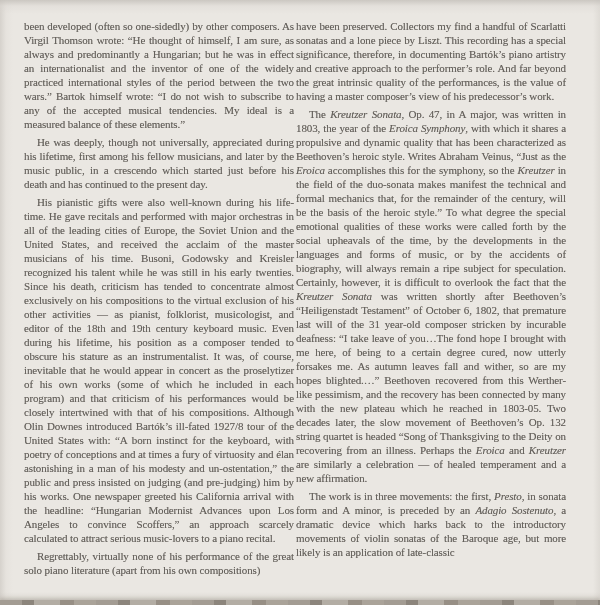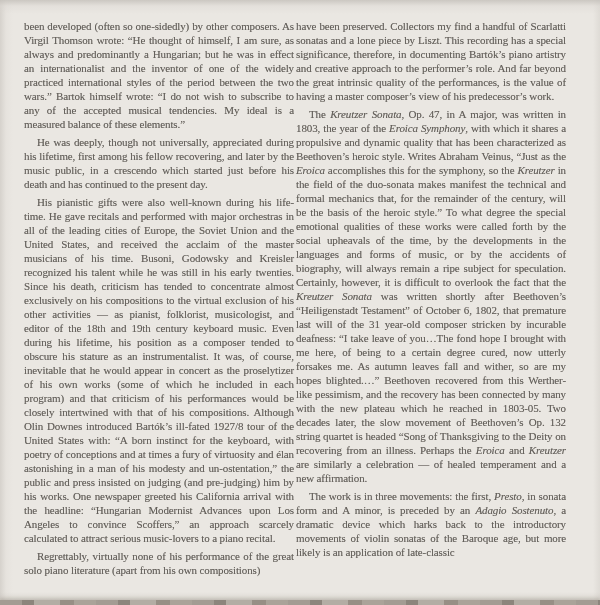--- a/index.html
+++ b/index.html
@@ -45,21 +45,21 @@
     position: absolute; left: 0; right: 0; bottom: 5px; height: 8px;
     background: linear-gradient(0deg, rgba(190,184,176,.35), rgba(234,231,226,0));
   }
 </style>
 </head>
 <body style="--text-color: #64605b; background: rgb(234, 231, 226);">
 
 <div class="page">
   <div id="col-left" class="col">
       <p class="para"><span class="rm">been developed (often so one-sidedly) by other composers. As Virgil Thomson wrote: “He thought of himself, I am sure, as always and predominantly a Hungarian; but he was in effect an internationalist and the inventor of one of the widely practiced international styles of the period between the two wars.” Bartok himself wrote: “I do not wish to subscribe to any of the accepted musical tendencies. My ideal is a measured balance of these elements.”</span></p>
-      <p class="para indent"><span class="rm">He was deeply, though not universally, appreciated during his lifetime, first among his fellow recovering, and later by the music public, in a crescendo which started just before his death and has continued to the present day.</span></p>
+      <p class="para indent"><span class="rm">He was deeply, though not universally, appreciated during his lifetime, first among his fellow musicians, and later by the music public, in a crescendo which started just before his death and has continued to the present day.</span></p>
       <p class="para indent"><span class="rm">His pianistic gifts were also well-known during his life-time. He gave recitals and performed with major orchestras in all of the leading cities of Europe, the Soviet Union and the United States, and received the acclaim of the master musicians of his time. Busoni, Godowsky and Kreisler recognized his talent while he was still in his early twenties. Since his death, criticism has tended to concentrate almost exclusively on his compositions to the virtual exclusion of his other activities — as pianist, folklorist, musicologist, and editor of the 18th and 19th century keyboard music. Even during his lifetime, his position as a composer tended to obscure his stature as an instrumentalist. It was, of course, inevitable that he would appear in concert as the proselytizer of his own works (some of which he included in each program) and that criticism of his performances would be closely intertwined with that of his compositions. Although Olin Downes introduced Bartók’s ill-fated 1927/8 tour of the United States with: “A born instinct for the keyboard, with poetry of conceptions and at times a fury of virtuosity and élan astonishing in a man of his modesty and un-ostentation,” the public and press insisted on judging (and pre-judging) him by his works. One newspaper greeted his California arrival with the headline: “Hungarian Modernist Advances upon Los Angeles to convince Scoffers,” an approach scarcely calculated to attract serious music-lovers to a piano recital.</span></p>
       <p class="para indent"><span class="rm">Regrettably, virtually none of his performance of the great solo piano literature (apart from his own compositions)</span></p>
     </div>
   <div id="col-right" class="col">
       <p class="para"><span class="rm">have been preserved. Collectors my find a handful of Scarlatti sonatas and a lone piece by Liszt. This recording has a special significance, therefore, in documenting Bartók’s piano artistry and creative approach to the performer’s role. And far beyond the great intrinsic quality of the performances, is the value of having a master composer’s view of his predecessor’s work.</span></p>
       <p class="para indent"><span class="rm">The </span><span class="it">Kreutzer Sonata</span><span class="rm">, Op. 47, in A major, was written in 1803, the year of the </span><span class="it">Eroica Symphony</span><span class="rm">, with which it shares a propulsive and dynamic quality that has been characterized as Beethoven’s heroic style. Writes Abraham Veinus, “Just as the </span><span class="it">Eroica</span><span class="rm"> accomplishes this for the symphony, so the </span><span class="it">Kreutzer</span><span class="rm"> in the field of the duo-sonata makes manifest the technical and formal mechanics that, for the remainder of the century, will be the basis of the heroic style.” To what degree the special emotional qualities of these works were called forth by the social upheavals of the time, by the developments in the languages and forms of music, or by the accidents of biography, will always remain a ripe subject for speculation. Certainly, however, it is difficult to overlook the fact that the </span><span class="it">Kreutzer Sonata</span><span class="rm"> was written shortly after Beethoven’s “Heiligenstadt Testament” of October 6, 1802, that premature last will of the 31 year-old composer stricken by incurable deafness: “I take leave of you…The fond hope I brought with me here, of being to a certain degree cured, now utterly forsakes me. As autumn leaves fall and wither, so are my hopes blighted.…” Beethoven recovered from this Werther-like pessimism, and the recovery has been connected by many with the new plateau which he reached in 1803-05. Two decades later, the slow movement of Beethoven’s Op. 132 string quartet is headed “Song of Thanksgiving to the Deity on recovering from an illness. Perhaps the </span><span class="it">Eroica</span><span class="rm"> and </span><span class="it">Kreutzer</span><span class="rm"> are similarly a celebration — of healed temperament and a new affirmation.</span></p>
       <p class="para indent"><span class="rm">The work is in three movements: the first, </span><span class="it">Presto</span><span class="rm">, in sonata form and A minor, is preceded by an </span><span class="it">Adagio Sostenuto</span><span class="rm">, a dramatic device which harks back to the introductory movements of violin sonatas of the Baroque age, but more likely is an application of late-classic</span></p>
     </div>
   <div class="edge-bottom-fade"></div>
   <div class="edge-bottom"></div>

